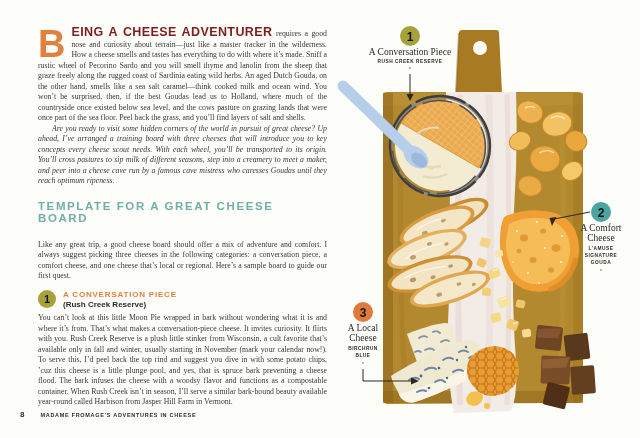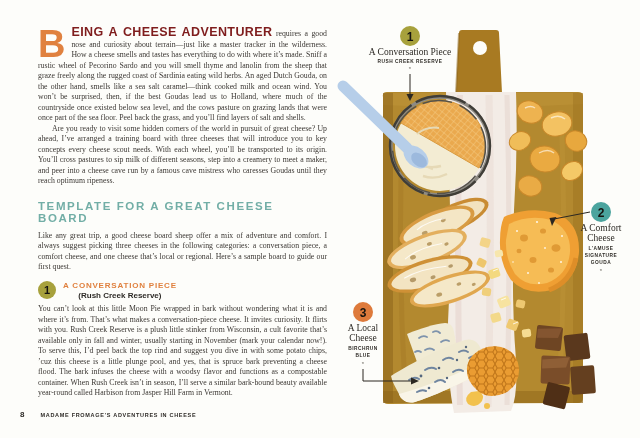--- a/index.html
+++ b/index.html
@@ -6,32 +6,32 @@
   .spread{position:relative;width:640px;height:438px;background:#fdfdfa;overflow:hidden;
           font-family:"Liberation Serif",serif;color:#3b3733;}
   
   .left-page{position:absolute;left:0;top:0;width:333px;height:438px;}
   .text-col{position:absolute;left:38px;top:27px;width:289px;}
   .body{font-size:7.8px;line-height:10.5px;text-align:justify;margin:0;color:#3b3733;}
   .dropcap{float:left;font-family:"Liberation Sans",sans-serif;font-weight:700;font-size:38px;
            line-height:30px;color:#e0813f;margin:2px 6px 0 0;}
   .h1-inline{font-family:"Liberation Sans",sans-serif;font-weight:700;font-size:12.5px;
              color:#7f1d1d;letter-spacing:0.4px;}
-  .indent{text-indent:14px;}
+  .indent{text-indent:14px;font-style:italic;}
   .h2{font-family:"Liberation Sans",sans-serif;font-weight:700;font-size:11.5px;color:#72aea6;
-      letter-spacing:1.6px;margin:13px 0 7px 0;}
+      letter-spacing:1.6px;margin:13px 0 16px 0;}
   .item-head{display:flex;align-items:center;gap:7px;margin:8px 0 4px 0;}
   .num-circle{flex:0 0 auto;width:18px;height:18px;border-radius:50%;background:#a7a13c;
               color:#161410;font-family:"Liberation Sans",sans-serif;font-weight:700;font-size:11px;
               display:flex;align-items:center;justify-content:center;}
   .item-titles{display:block;}
   .item-title{display:block;font-family:"Liberation Sans",sans-serif;font-weight:700;font-size:8px;
               color:#e0813f;letter-spacing:0.8px;}
   .item-sub{display:block;font-family:"Liberation Sans",sans-serif;font-weight:700;font-size:8px;
-            color:#2e2b27;margin-top:1.5px;text-align:center;}
+            color:#2e2b27;margin-top:1.5px;}
   .footer{position:absolute;left:20px;top:410px;display:flex;align-items:baseline;}
   .pagenum{font-family:"Liberation Sans",sans-serif;font-weight:700;font-size:8px;color:#2e2b27;}
   .book-title{font-family:"Liberation Sans",sans-serif;font-weight:700;font-size:5.5px;
               letter-spacing:0.7px;color:#2e2b27;margin-left:16px;}
   
   .right-page{position:absolute;left:333px;top:0;width:307px;height:438px;}
   svg{display:block;}
   .lbl-title{font-family:"Liberation Serif",serif;font-size:9.5px;fill:#2d2a25;}
   .lbl-sub{font-family:"Liberation Sans",sans-serif;font-weight:700;font-size:4.8px;
            letter-spacing:0.5px;fill:#2d2a25;}
@@ -45,21 +45,21 @@
 
   <div class="left-page">
     <div class="text-col">
       <p class="body">
         <span class="dropcap">B</span>
         <span class="h1-inline">EING A CHEESE ADVENTURER</span>
         <span>requires a good nose and curiosity about terrain—just like a master tracker in the wilderness. How a cheese smells and tastes has everything to do with where it’s made. Sniff a rustic wheel of Pecorino Sardo and you will smell thyme and lanolin from the sheep that graze freely along the rugged coast of Sardinia eating wild herbs. An aged Dutch Gouda, on the other hand, smells like a sea salt caramel—think cooked milk and ocean wind. You won’t be surprised, then, if the best Goudas lead us to Holland, where much of the countryside once existed below sea level, and the cows pasture on grazing lands that were once part of the sea floor. Peel back the grass, and you’ll find layers of salt and shells.</span>
       </p>
       <p class="body indent">Are you ready to visit some hidden corners of the world in pursuit of great cheese? Up ahead, I’ve arranged a training board with three cheeses that will introduce you to key concepts every cheese scout needs. With each wheel, you’ll be transported to its origin. You’ll cross pastures to sip milk of different seasons, step into a creamery to meet a maker, and peer into a cheese cave run by a famous cave mistress who caresses Goudas until they reach optimum ripeness.</p>
       <h2 class="h2">TEMPLATE FOR A GREAT CHEESE BOARD</h2>
-      <p class="body">Like any great trip, a good cheese board sheep offer a mix of adventure and comfort. I always suggest picking three cheeses in the following categories: a conversation piece, a comfort cheese, and one cheese that’s local or regional. Here’s a sample board to guide our first quest.</p>
+      <p class="body">Like any great trip, a good cheese board should offer a mix of adventure and comfort. I always suggest picking three cheeses in the following categories: a conversation piece, a comfort cheese, and one cheese that’s local or regional. Here’s a sample board to guide our first quest.</p>
       <div class="item-head">
         <span class="num-circle">1</span>
         <span class="item-titles">
           <span class="item-title">A CONVERSATION PIECE</span>
           <span class="item-sub">(Rush Creek Reserve)</span>
         </span>
       </div>
       <p class="body">You can’t look at this little Moon Pie wrapped in bark without wondering what it is and where it’s from. That’s what makes a conversation-piece cheese. It invites curiosity. It flirts with you. Rush Creek Reserve is a plush little stinker from Wisconsin, a cult favorite that’s available only in fall and winter, usually starting in November (mark your calendar now!). To serve this, I’d peel back the top rind and suggest you dive in with some potato chips, ’cuz this cheese is a little plunge pool, and yes, that is spruce bark preventing a cheese flood. The bark infuses the cheese with a woodsy flavor and functions as a compostable container. When Rush Creek isn’t in season, I’ll serve a similar bark-bound beauty available year-round called Harbison from Jasper Hill Farm in Vermont.</p>
     </div>
     <div class="footer">

